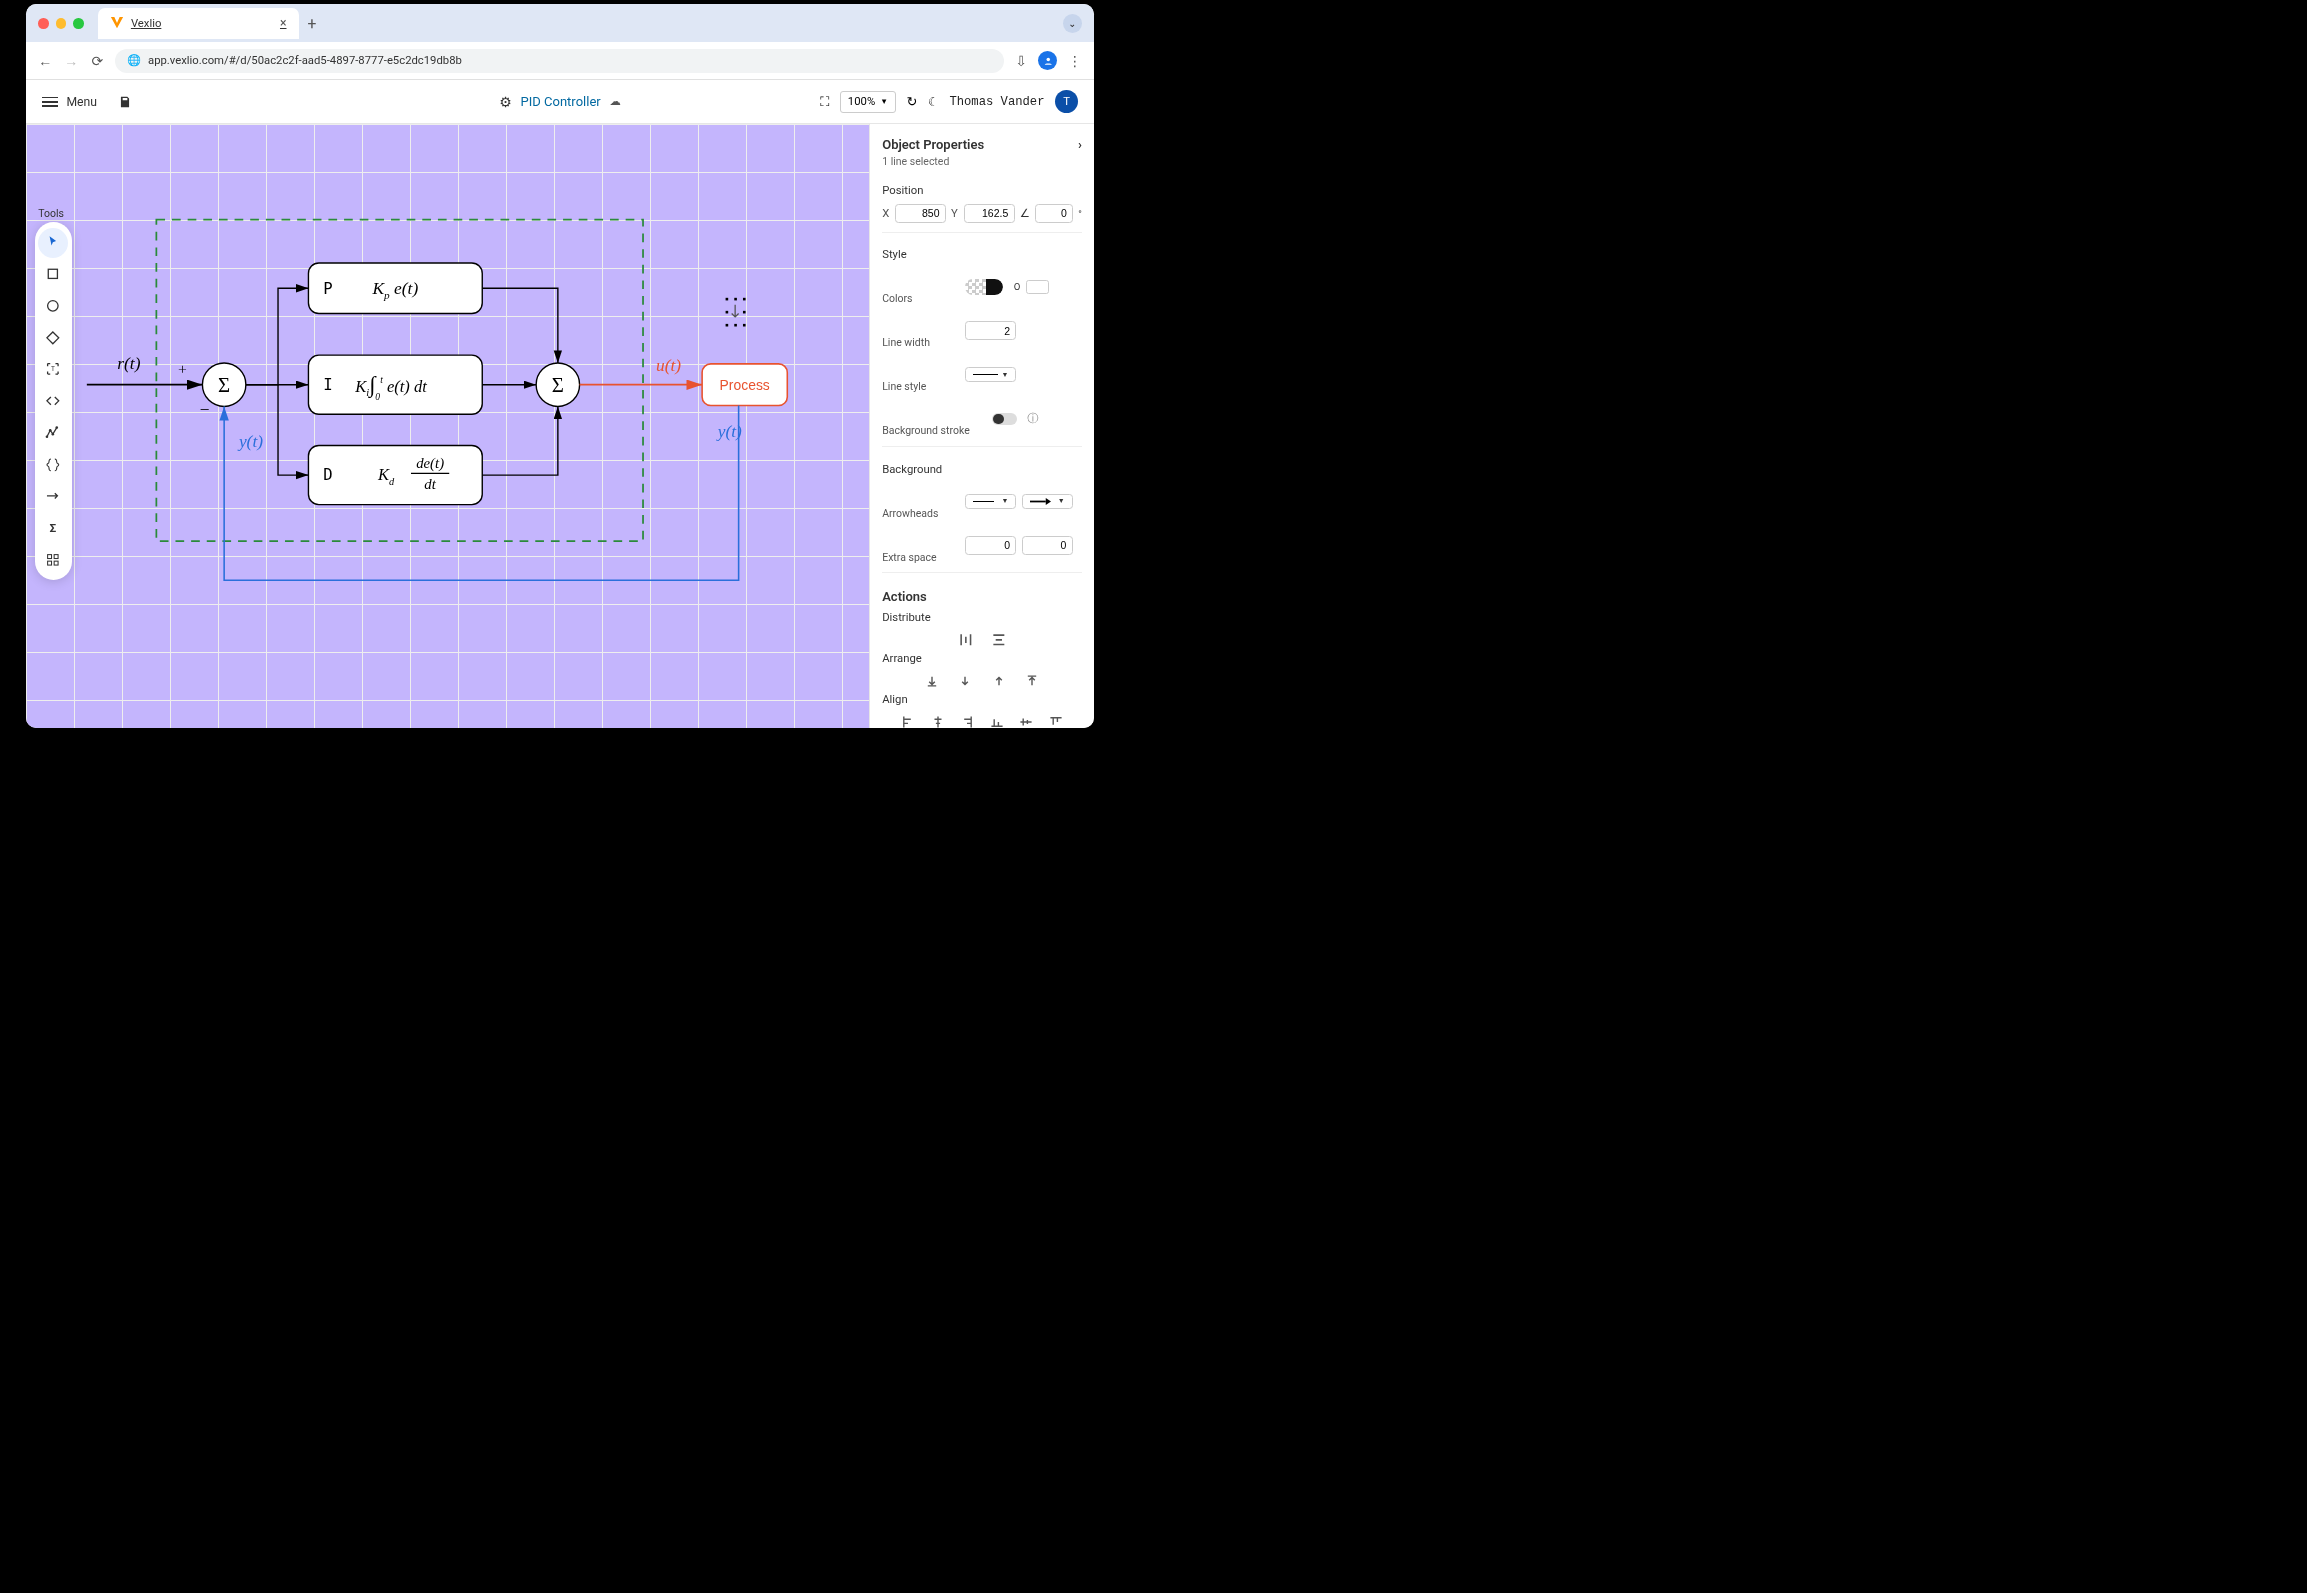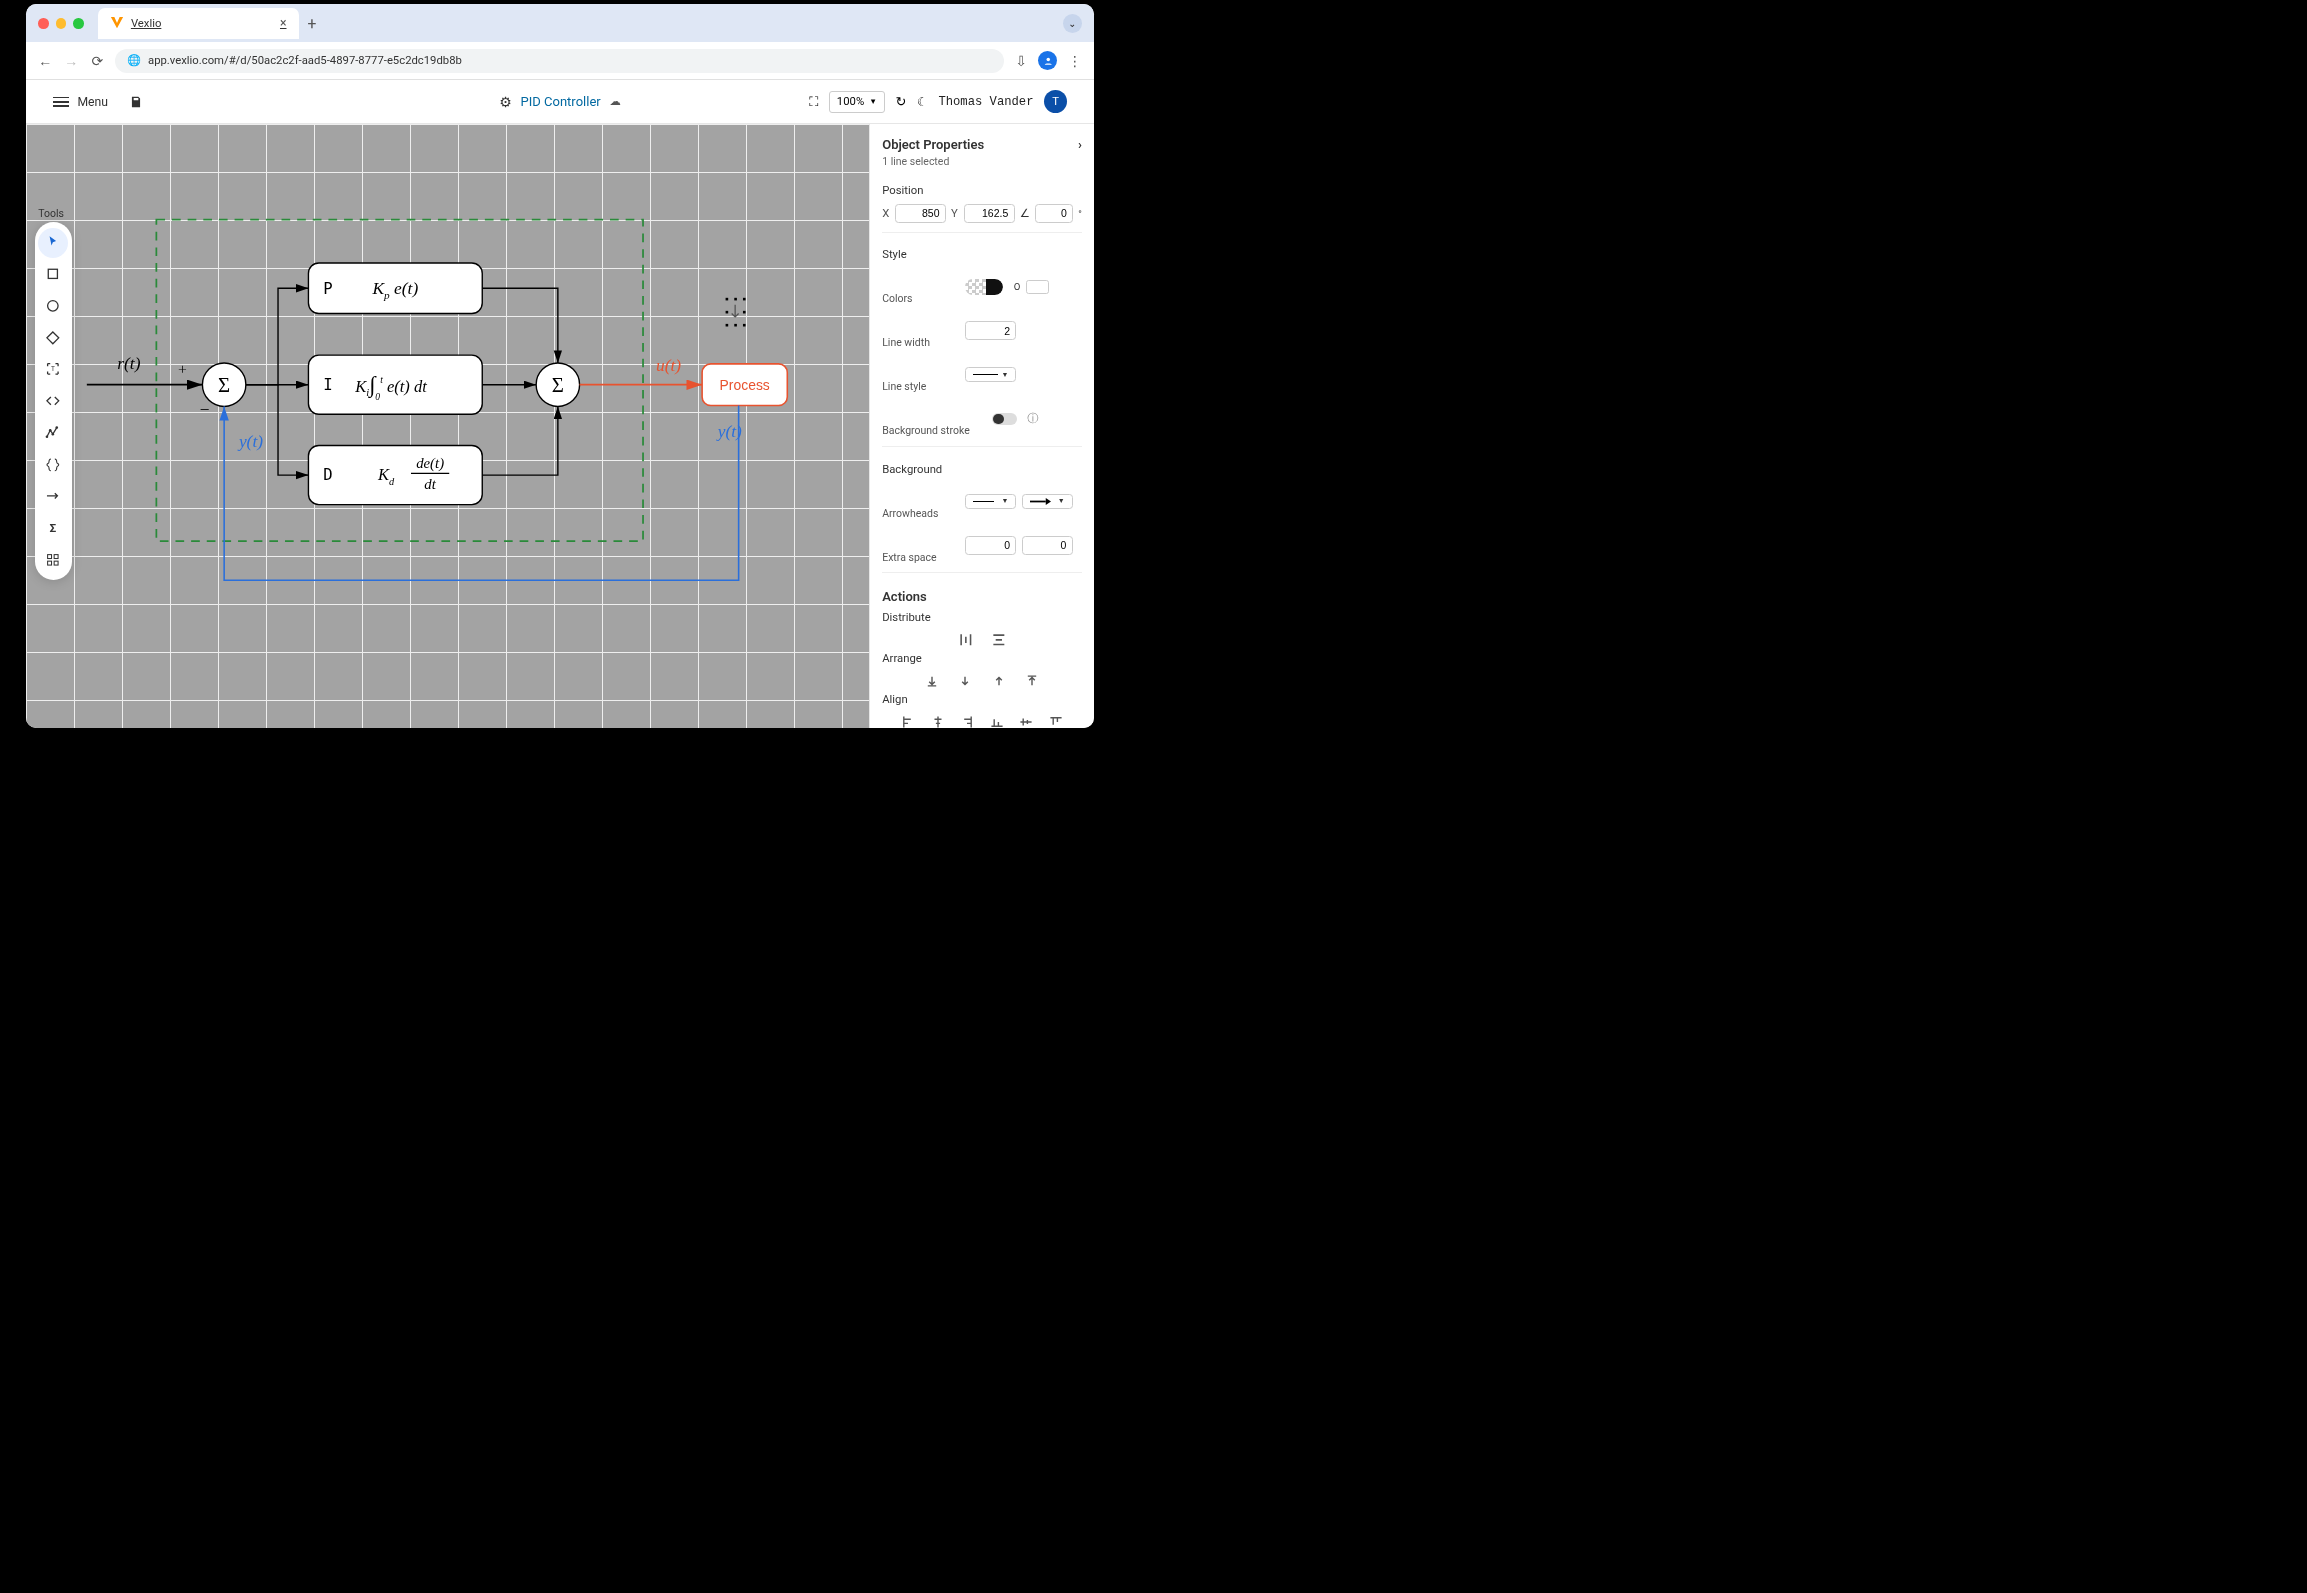--- a/index.html
+++ b/index.html
@@ -14,35 +14,35 @@
 .tab .close { margin-left: auto; font-size: 12.2px; color: #555; cursor: pointer; }
 .newtab { margin-left: 8.7px; font-size: 15.7px; color: #555; cursor: pointer; }
 .dropdown-chevron { margin-left: auto; width: 19px; height: 19px; border-radius: 50%; background: #c7d5ec; display: flex; align-items: center; justify-content: center; font-size: 9.6px; color: #333; cursor: pointer; }
 .addrbar { height: 38px; background: #fff; display: flex; align-items: center; padding: 0 10.5px; gap: 8.7px; border-bottom: 0.9px solid #e0e0e0; }
 .nav-icon { width: 17.4px; text-align: center; color: #555; cursor: pointer; font-size: 14px; }
 .nav-icon.disabled { color: #bbb; }
 .url-box { flex: 1; display: flex; align-items: center; background: #f1f3f4; border-radius: 17.4px; padding: 5.2px 12.2px; gap: 7px; font-size: 11.3px; color: #333; }
 .url-box .globe { color: #666; }
 .icon-btn { width: 17.4px; text-align: center; color: #555; cursor: pointer; font-size: 14px; }
 .avatar-small { width: 19px; height: 19px; border-radius: 50%; background: #1a73e8; display: flex; align-items: center; justify-content: center; color: #fff; font-size: 8.7px; }
-.app-topbar { height: 44px; background: #fff; border-bottom: 0.9px solid #e6e6e6; display: flex; align-items: center; padding: 0 27px; gap: 8.7px; }
+.app-topbar { height: 44px; background: #fff; border-bottom: 0.9px solid #e6e6e6; display: flex; align-items: center; padding: 0 16px; gap: 8.7px; }
 .menu-burger { display: flex; flex-direction: column; gap: 2.6px; cursor: pointer; }
 .menu-burger span { width: 15.7px; height: 1.7px; background: #333; }
 .menu-label { font-size: 12.2px; color: #333; cursor: pointer; }
 .save-disk { width: 14px; height: 14px; margin-left: 12.2px; cursor: pointer; }
 .center-group { position: absolute; left: 50%; transform: translateX(-50%); display: flex; align-items: center; gap: 8.7px; }
 .gear { font-size: 14px; color: #333; cursor: pointer; }
 .doc-title { font-size: 13px; color: #0369a1; }
 .cloud { font-size: 11.3px; color: #555; }
 .right-group { margin-left: auto; display: flex; align-items: center; gap: 10.5px; }
 .zoom-box { border: 0.9px solid #ccc; border-radius: 3px; padding: 3.5px 7px; font-size: 11.3px; display: flex; align-items: center; gap: 5.2px; cursor: pointer; }
 .user-name { font-size: 12.2px; color: #222; font-family: Liberation Mono, monospace; }
 .user-avatar { width: 23px; height: 23px; border-radius: 50%; background: #0b4fa8; color: #fff; display: flex; align-items: center; justify-content: center; font-size: 11.3px; }
 .workspace { position: relative; display: flex; height: calc(100% - 120px); }
-.canvas-area { flex: 1; position: relative; background: #a3a3a3; overflow: hidden; }
+.canvas-area { flex: 1; position: relative; background: #c4b5fd; overflow: hidden; }
 .grid { position: absolute; inset: 0; background-image: linear-gradient(#eee 0.9px, transparent 0.9px), linear-gradient(90deg, #eee 0.9px, transparent 0.9px); background-size: 48px 48px; }
 .tools-label { position: absolute; left: 12.2px; top: 83px; font-size: 10.5px; color: #333; z-index: 5; }
 .toolstrip { position: absolute; left: 8.7px; top: 98px; width: 37px; background: #fff; border-radius: 19px; box-shadow: 0 1.7px 10.5px rgba(0,0,0,0.15); padding: 5.2px 0; display: flex; flex-direction: column; align-items: center; gap: 1.7px; z-index: 5; }
 .tool { width: 30px; height: 30px; border-radius: 50%; display: flex; align-items: center; justify-content: center; cursor: pointer; color: #333; }
 .tool.active { background: #e8f0fe; }
 .tool svg { width: 15.7px; height: 15.7px; }
 .diagram { position: absolute; inset: 0; }
 .sidepanel { width: 225px; background: #fff; border-left: 0.9px solid #e6e6e6; padding: 12.2px 12.2px; overflow-y: auto; font-size: 11.3px; color: #333; }
 .sidepanel h3 { font-size: 13px; font-weight: 600; display: flex; justify-content: space-between; align-items: center; }
 .sidepanel .sub { font-size: 10.5px; color: #666; margin-top: 3.5px; }

